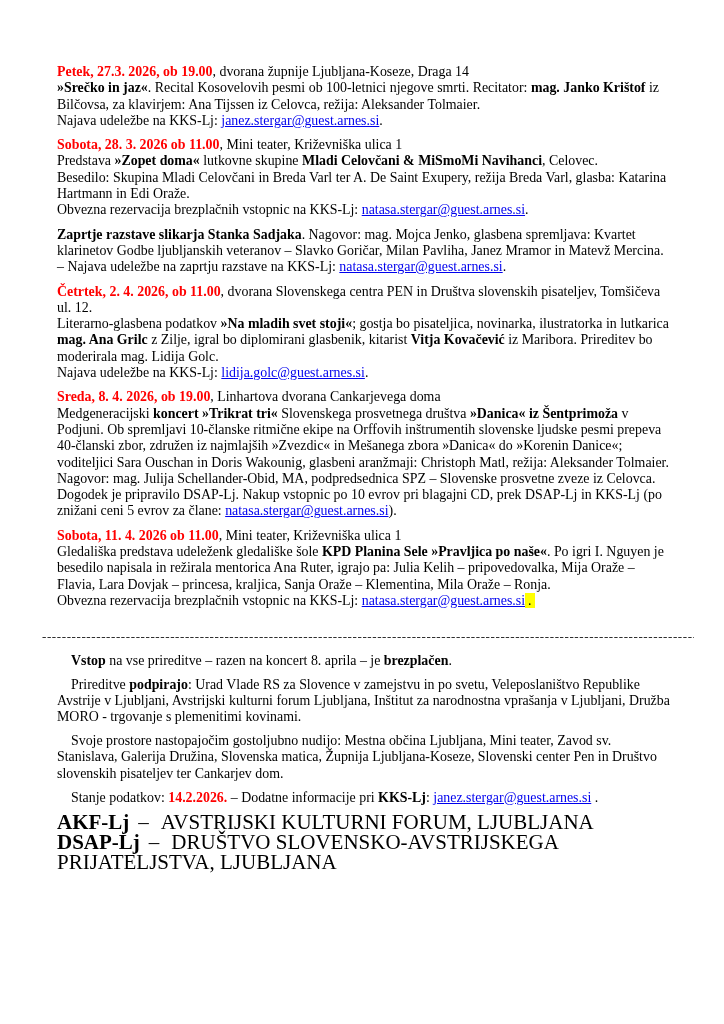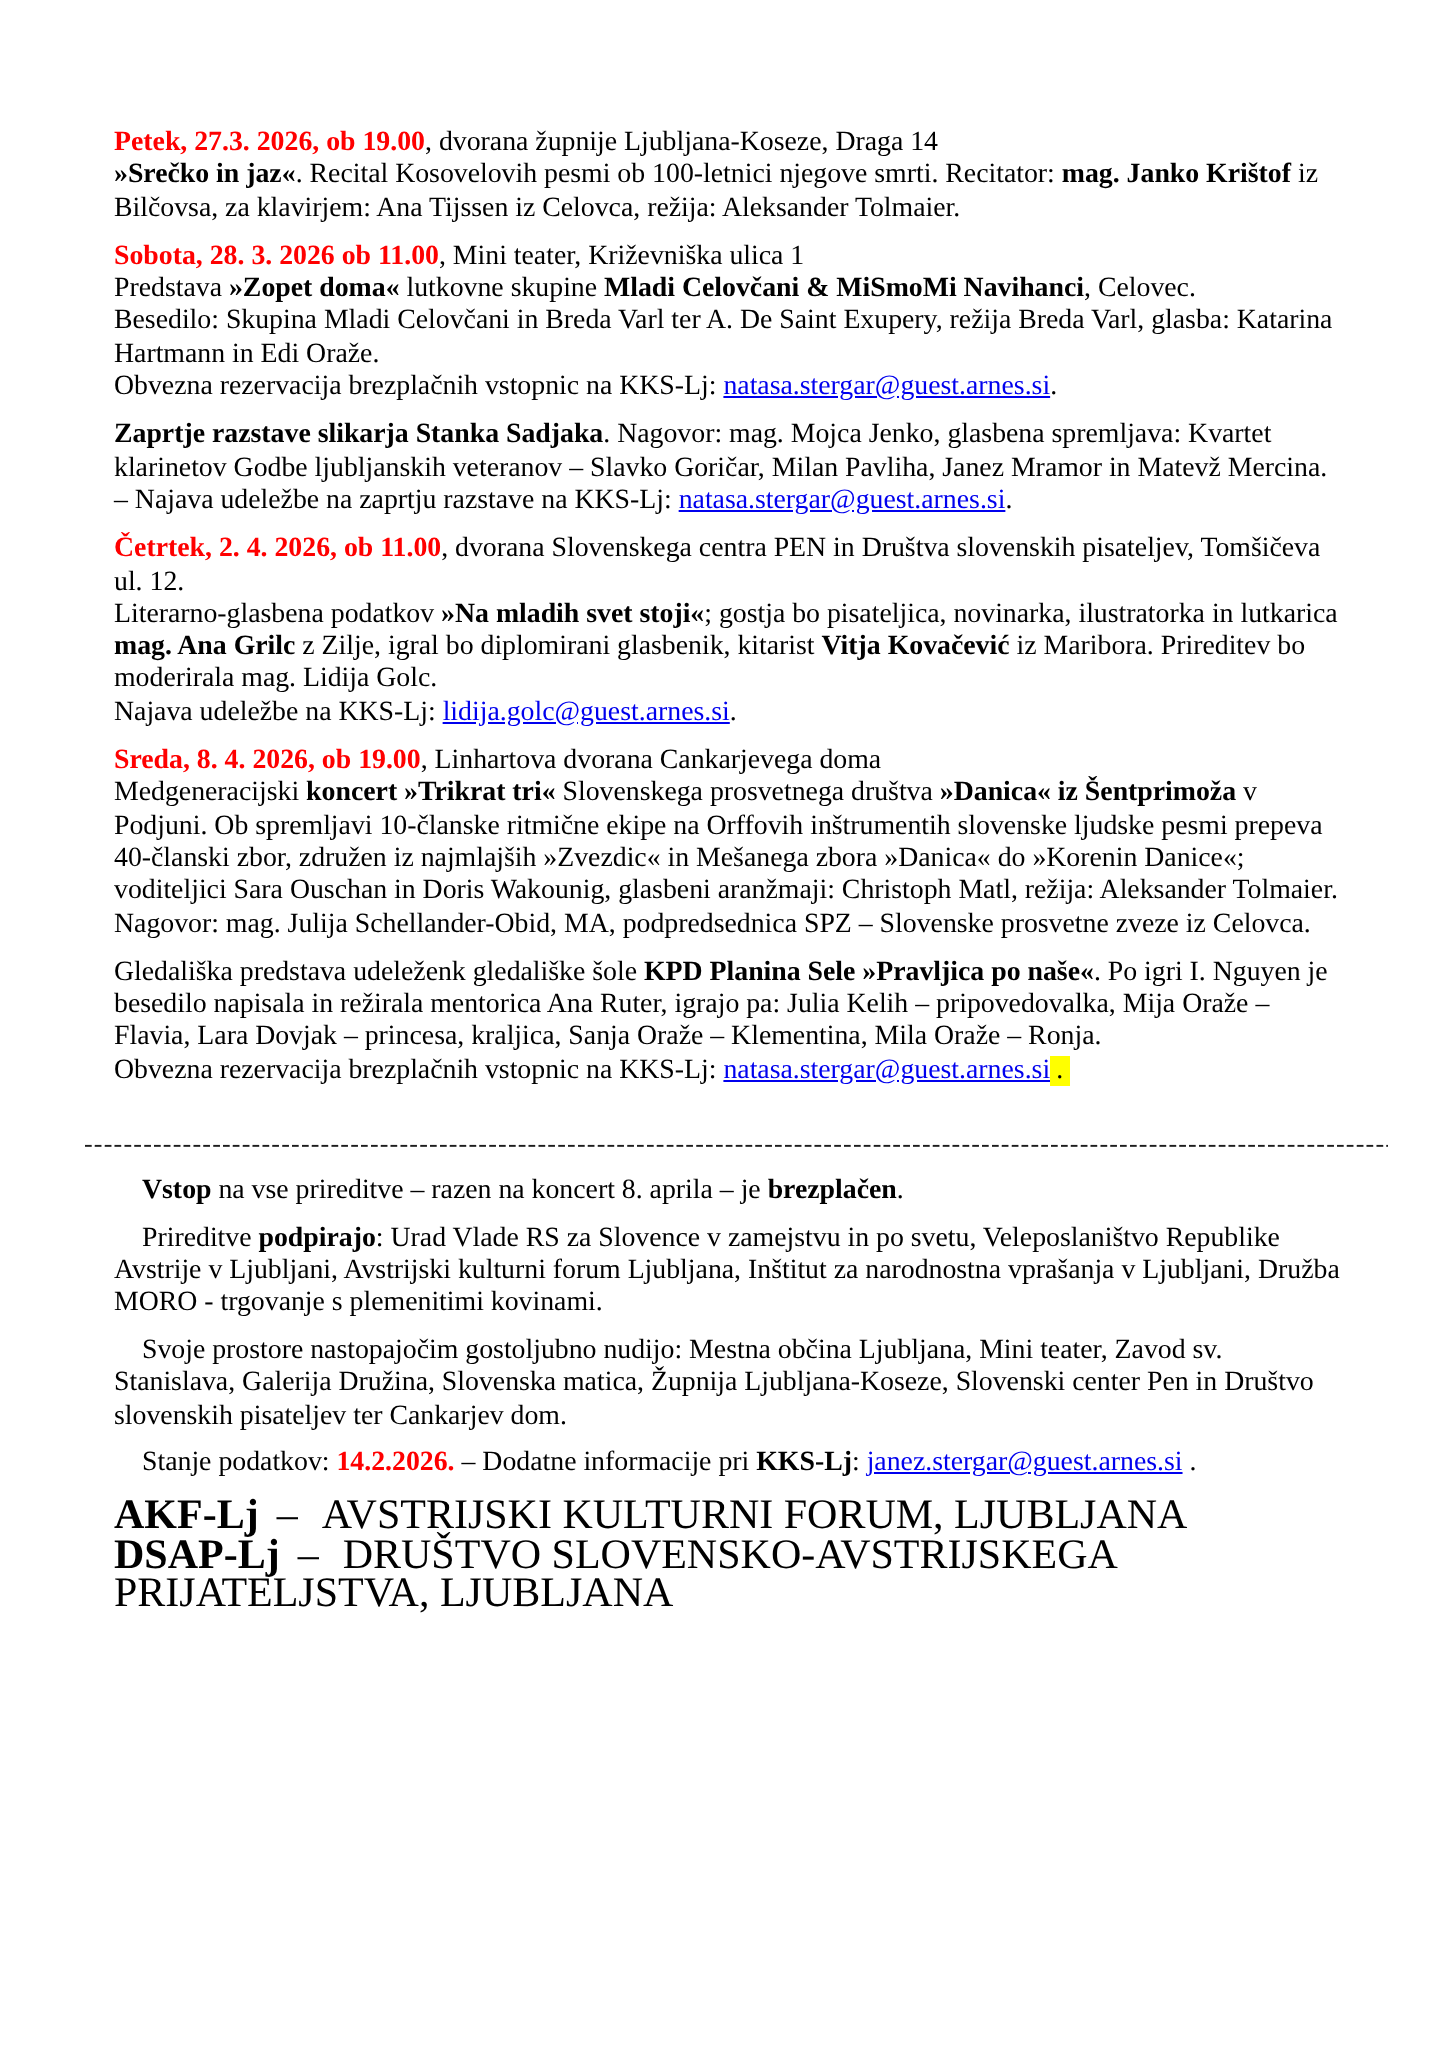--- a/index.html
+++ b/index.html
@@ -37,40 +37,43 @@
   .org-sep { margin: 0 12px 0 9px; }
 </style>
 </head>
 <body>
 
 <div class="page">
   <div id="events">
       <div class="event">
         <p><span class="b red">Petek, 27.3. 2026, ob 19.00</span><span>, dvorana župnije Ljubljana-Koseze, Draga 14</span></p>
         <p><span class="b">»Srečko in jaz«</span><span>. Recital Kosovelovih pesmi ob 100-letnici njegove smrti. Recitator: </span><span class="b">mag. Janko Krištof</span><span> iz Bilčovsa, za klavirjem: Ana Tijssen iz Celovca, režija: Aleksander Tolmaier.</span></p>
+        <p><span>Najava udeležbe na KKS-Lj: </span><a class="email" href="#">janez.stergar@guest.arnes.si</a><span>.</span></p>
       </div>
       <div class="event">
         <p><span class="b red">Sobota, 28. 3. 2026 ob 11.00</span><span>, Mini teater, Križevniška ulica 1</span></p>
         <p><span>Predstava </span><span class="b">»Zopet doma«</span><span> lutkovne skupine </span><span class="b">Mladi Celovčani &amp; MiSmoMi Navihanci</span><span>, Celovec.</span></p>
         <p><span>Besedilo: Skupina Mladi Celovčani in Breda Varl ter A. De Saint Exupery, režija Breda Varl, glasba: Katarina Hartmann in Edi Oraže.</span></p>
         <p><span>Obvezna rezervacija brezplačnih vstopnic na KKS-Lj: </span><a class="email" href="#">natasa.stergar@guest.arnes.si</a><span>.</span></p>
       </div>
       <div class="event">
         <p><span class="b">Zaprtje razstave slikarja Stanka Sadjaka</span><span>. Nagovor: mag. Mojca Jenko, glasbena spremljava: Kvartet klarinetov Godbe ljubljanskih veteranov – Slavko Goričar, Milan Pavliha, Janez Mramor in Matevž Mercina. – Najava udeležbe na zaprtju razstave na KKS-Lj: </span><a class="email" href="#">natasa.stergar@guest.arnes.si</a><span>.</span></p>
       </div>
       <div class="event">
         <p><span class="b red">Četrtek, 2. 4. 2026, ob 11.00</span><span>, dvorana Slovenskega centra PEN in Društva slovenskih pisateljev, Tomšičeva ul. 12.</span></p>
         <p><span>Literarno-glasbena podatkov </span><span class="b">»Na mladih svet stoji«</span><span>; gostja bo pisateljica, novinarka, ilustratorka in lutkarica </span><span class="b">mag. Ana Grilc</span><span> z Zilje, igral bo diplomirani glasbenik, kitarist </span><span class="b">Vitja Kovačević</span><span> iz Maribora. Prireditev bo moderirala mag. Lidija Golc.</span></p>
         <p><span>Najava udeležbe na KKS-Lj: </span><a class="email" href="#">lidija.golc@guest.arnes.si</a><span>.</span></p>
       </div>
       <div class="event">
         <p><span class="b red">Sreda, 8. 4. 2026, ob 19.00</span><span>, Linhartova dvorana Cankarjevega doma</span></p>
         <p><span>Medgeneracijski </span><span class="b">koncert »Trikrat tri«</span><span> Slovenskega prosvetnega društva </span><span class="b">»Danica« iz Šentprimoža</span><span> v Podjuni. Ob spremljavi 10-članske ritmične ekipe na Orffovih inštrumentih slovenske ljudske pesmi prepeva 40-članski zbor, združen iz najmlajših »Zvezdic« in Mešanega zbora »Danica« do »Korenin Danice«; voditeljici Sara Ouschan in Doris Wakounig, glasbeni aranžmaji: Christoph Matl, režija: Aleksander Tolmaier. Nagovor: mag. Julija Schellander-Obid, MA, podpredsednica SPZ – Slovenske prosvetne zveze iz Celovca.</span></p>
+        <p><span>Dogodek je pripravilo DSAP-Lj. Nakup vstopnic po 10 evrov pri blagajni CD, prek DSAP-Lj in KKS-Lj (po znižani ceni 5 evrov za člane: </span><a class="email" href="#">natasa.stergar@guest.arnes.si</a><span>).</span></p>
       </div>
       <div class="event">
+        <p><span class="b red">Sobota, 11. 4. 2026 ob 11.00</span><span>, Mini teater, Križevniška ulica 1</span></p>
         <p><span>Gledališka predstava udeleženk gledališke šole </span><span class="b">KPD Planina Sele »Pravljica po naše«</span><span>. Po igri I. Nguyen je besedilo napisala in režirala mentorica Ana Ruter, igrajo pa: Julia Kelih – pripovedovalka, Mija Oraže – Flavia, Lara Dovjak – princesa, kraljica, Sanja Oraže – Klementina, Mila Oraže – Ronja.</span></p>
         <p><span>Obvezna rezervacija brezplačnih vstopnic na KKS-Lj: </span><a class="email" href="#">natasa.stergar@guest.arnes.si</a><span class="hl">.</span></p>
       </div>
     </div>
   <div class="divider">------------------------------------------------------------------------------------------------------------------------------------------------------------</div>
   <div id="footer">
       <p class="fp"><span class="b">Vstop</span><span> na vse prireditve – razen na koncert 8. aprila – je </span><span class="b">brezplačen</span><span>.</span></p>
       <p class="fp"><span>Prireditve </span><span class="b">podpirajo</span><span>: Urad Vlade RS za Slovence v zamejstvu in po svetu, Veleposlaništvo Republike Avstrije v Ljubljani, Avstrijski kulturni forum Ljubljana, Inštitut za narodnostna vprašanja v Ljubljani, Družba MORO - trgovanje s plemenitimi kovinami.</span></p>
       <p class="fp"><span>Svoje prostore nastopajočim gostoljubno nudijo: Mestna občina Ljubljana, Mini teater, Zavod sv. Stanislava, Galerija Družina, Slovenska matica, Župnija Ljubljana-Koseze, Slovenski center Pen in Društvo slovenskih pisateljev ter Cankarjev dom.</span></p>
       <p class="fp"><span>Stanje podatkov: </span><span class="b red">14.2.2026.</span><span> – Dodatne informacije pri </span><span class="b">KKS-Lj</span><span>: </span><a class="email" href="#">janez.stergar@guest.arnes.si</a><span> .</span></p>

